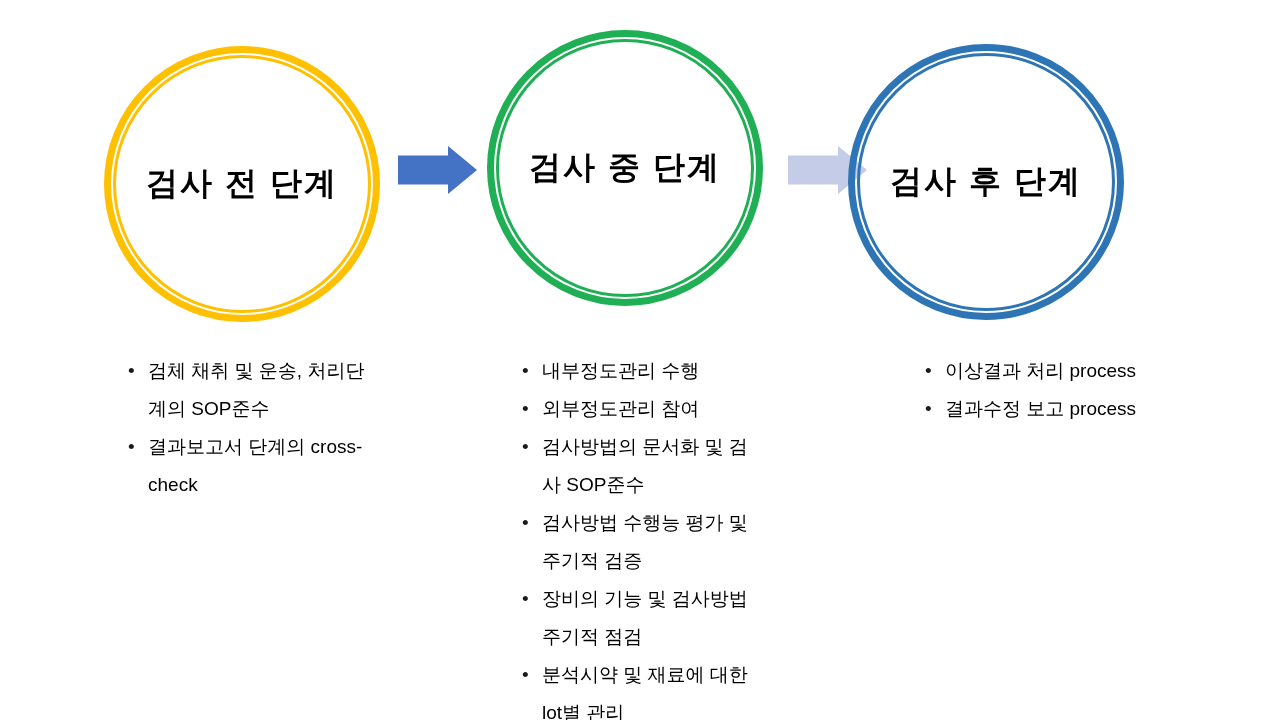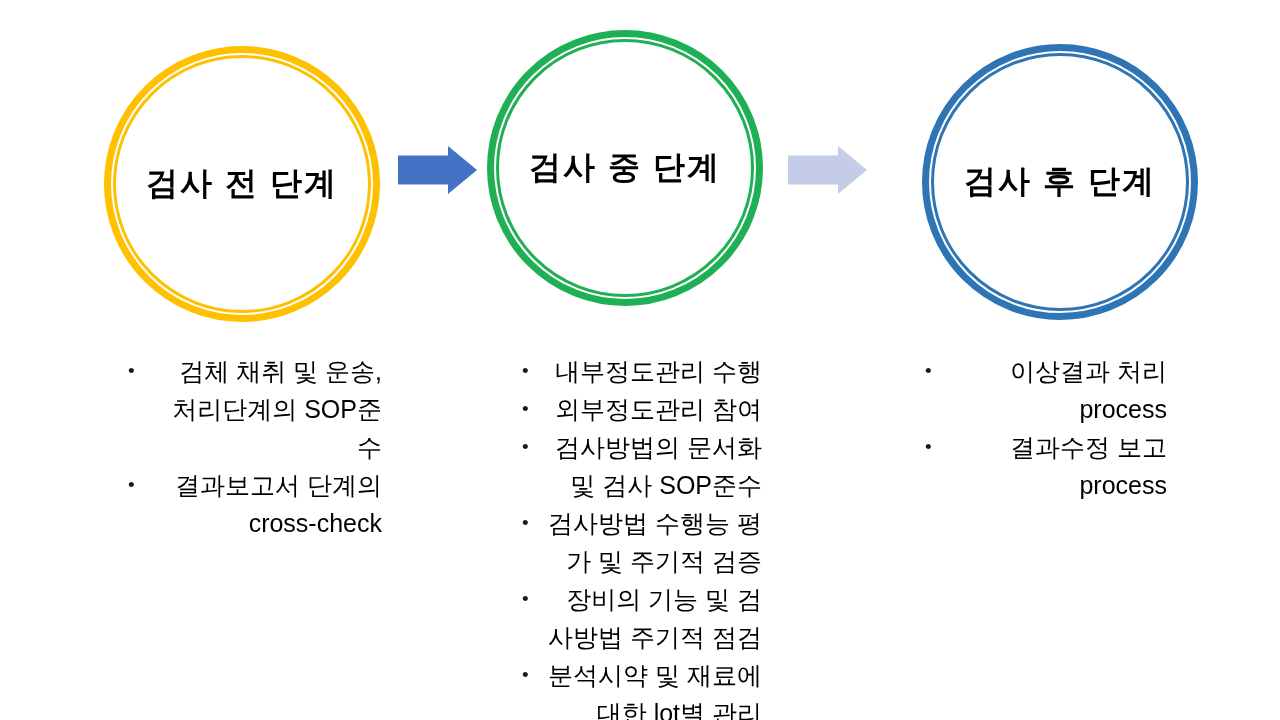--- a/index.html
+++ b/index.html
@@ -8,21 +8,20 @@
     background: #ffffff;
     font-family: "Liberation Sans", "DejaVu Sans", sans-serif;
   }
   .slide {
     position: relative;
     width: 1280px;
     height: 720px;
     background: #ffffff;
     overflow: hidden;
     color: #000000;
-    text-align: right;
   }
 
   
   .circle {
     position: absolute;
     width: 262px;
     height: 262px;
     border-radius: 50%;
     border: 7px solid var(--c, #999);
     display: flex;
@@ -39,40 +38,40 @@
   }
   .circle-label {
     font-size: 32px;
     font-weight: 700;
     letter-spacing: 2px;
     white-space: nowrap;
     z-index: 1;
   }
   .circle.pos-1 { left: 104px; top: 46px; }
   .circle.pos-2 { left: 487px; top: 30px; }
-  .circle.pos-3 { left: 922px; top: 44px; }
+  .circle.pos-3 { left: 848px; top: 44px; }
 
   
   .arrow {
     position: absolute;
     width: 79px;
     height: 48px;
   }
   .arrow svg { display: block; width: 100%; height: 100%; }
   .arrow polygon { fill: var(--c, #4472C4); }
   .arrow.pos-1 { left: 398px; top: 146px; }
   .arrow.pos-2 { left: 788px; top: 146px; }
 
   
   .stage-list {
     position: absolute;
     margin: 0;
     padding: 0;
     list-style: none;
-    font-size: 25px;
+    font-size: 19px;
     line-height: 38px;
     color: #000000;
   }
   .stage-list li {
     position: relative;
     padding-left: 22px;
   }
   .stage-list li::before {
     content: "\2022";
     position: absolute;

